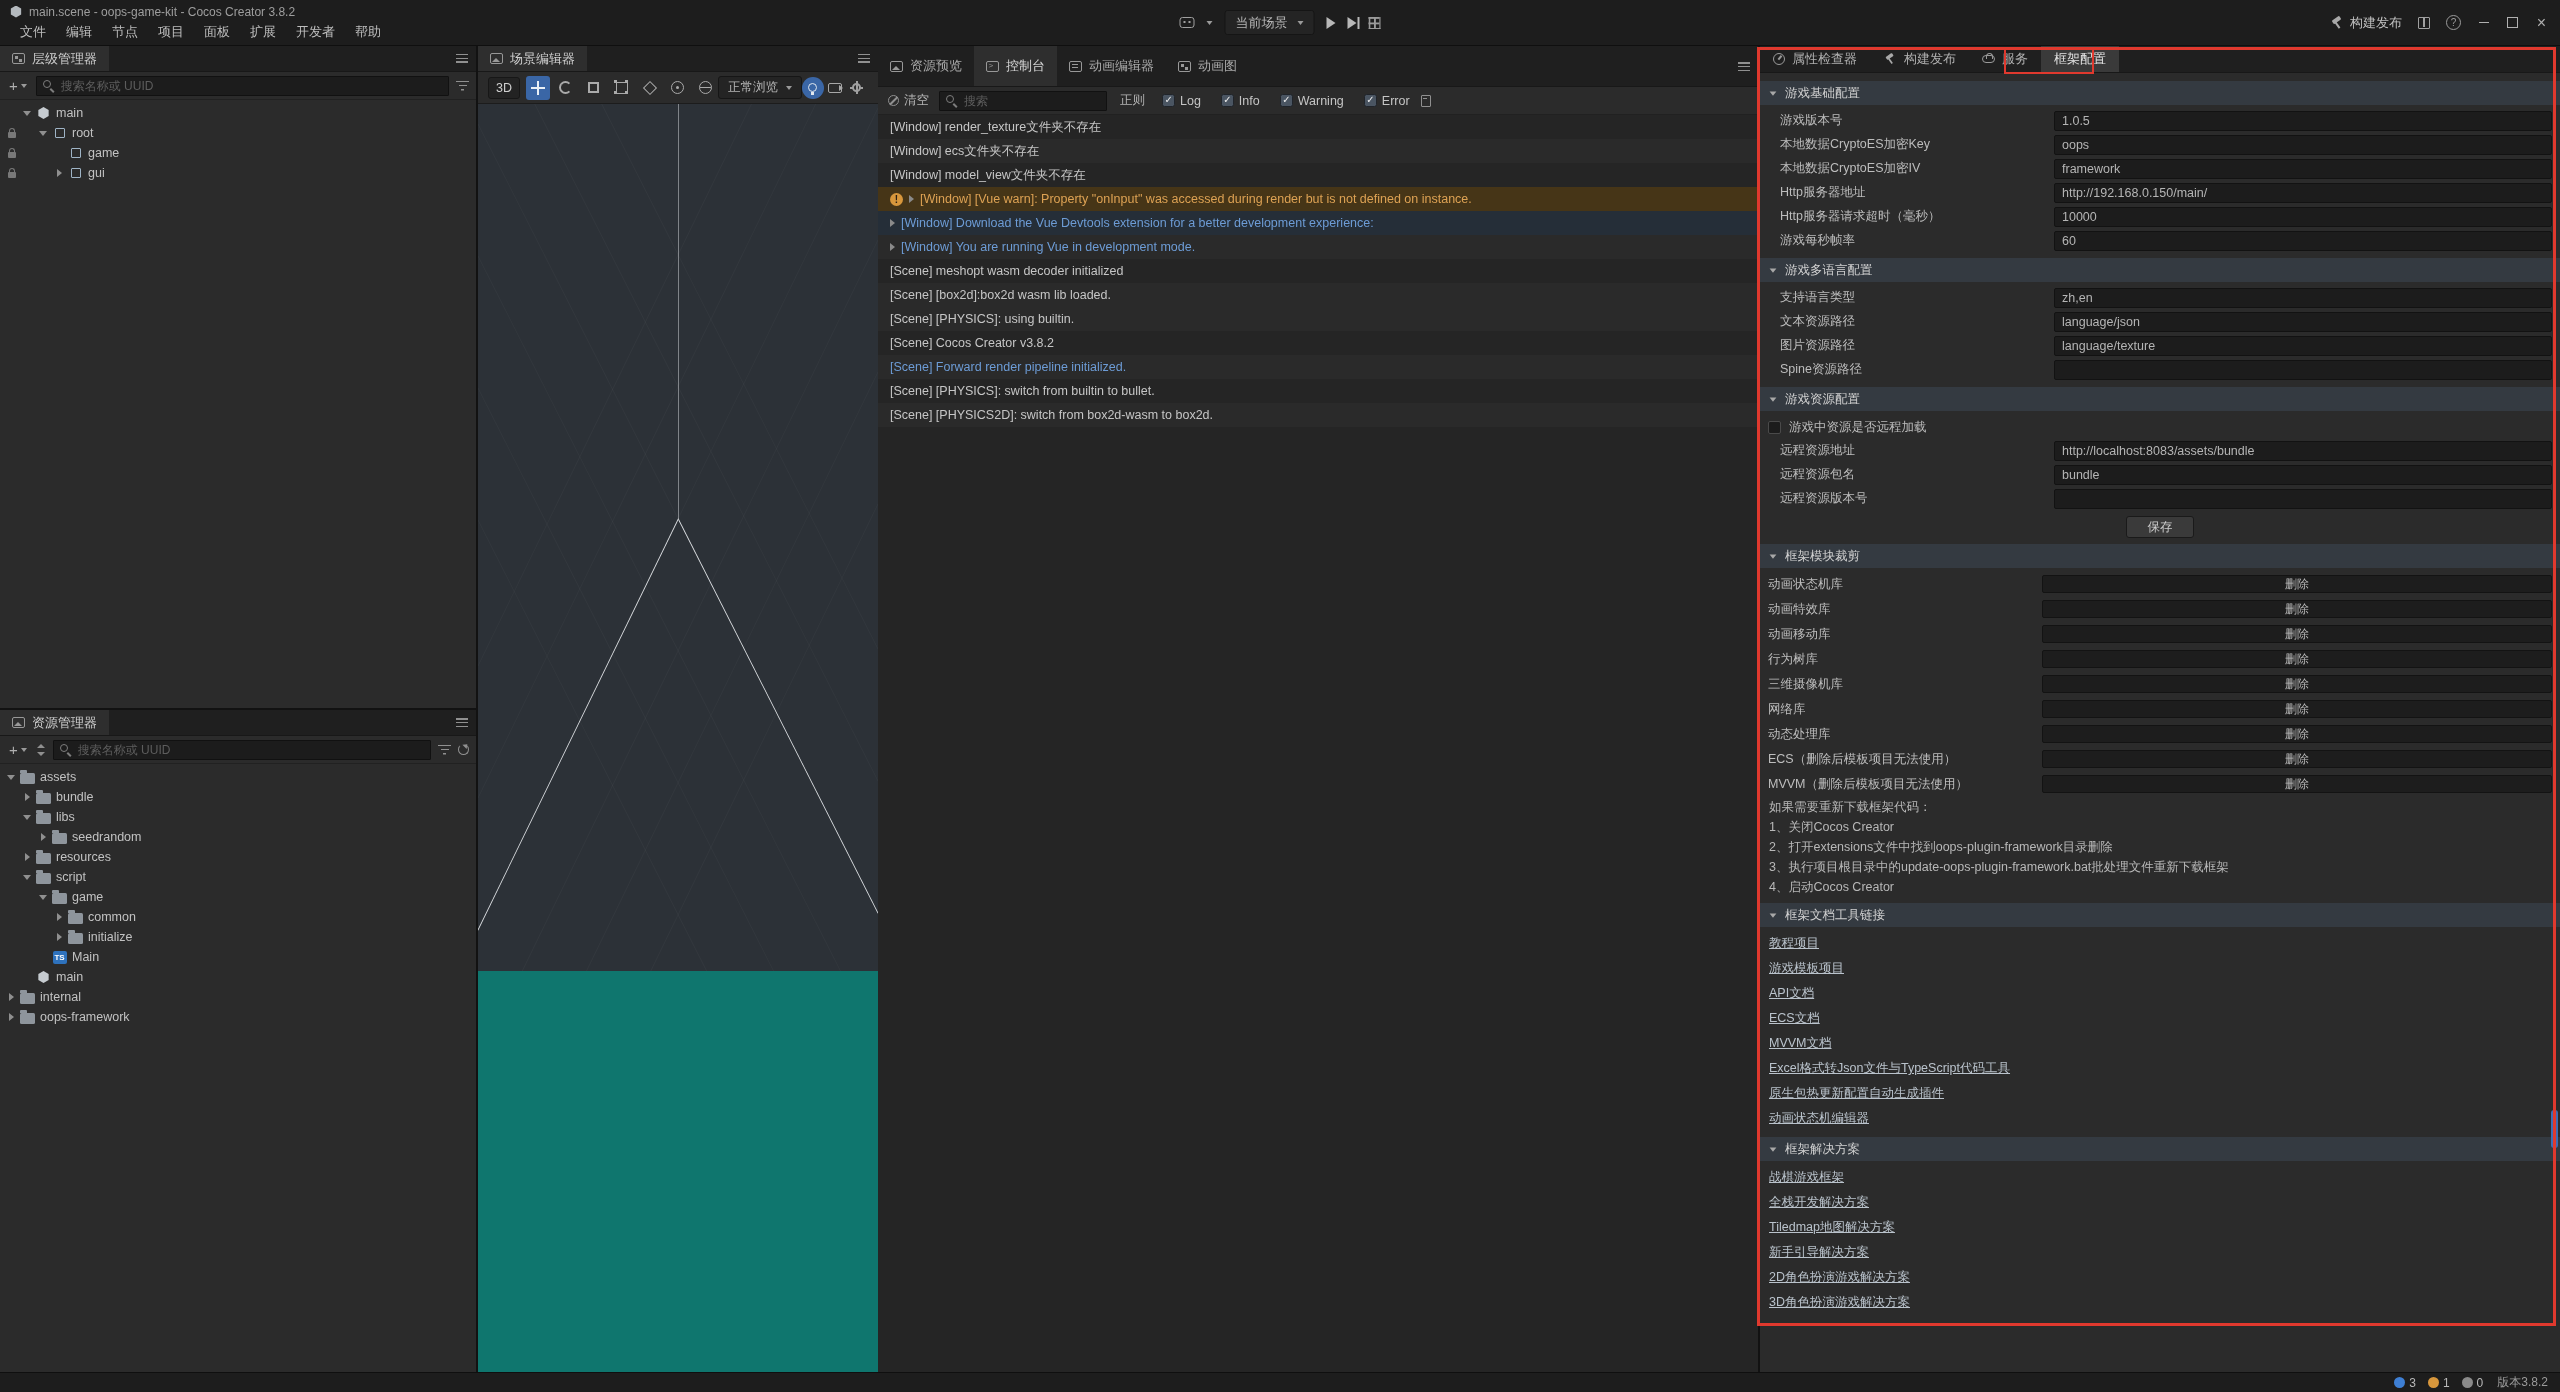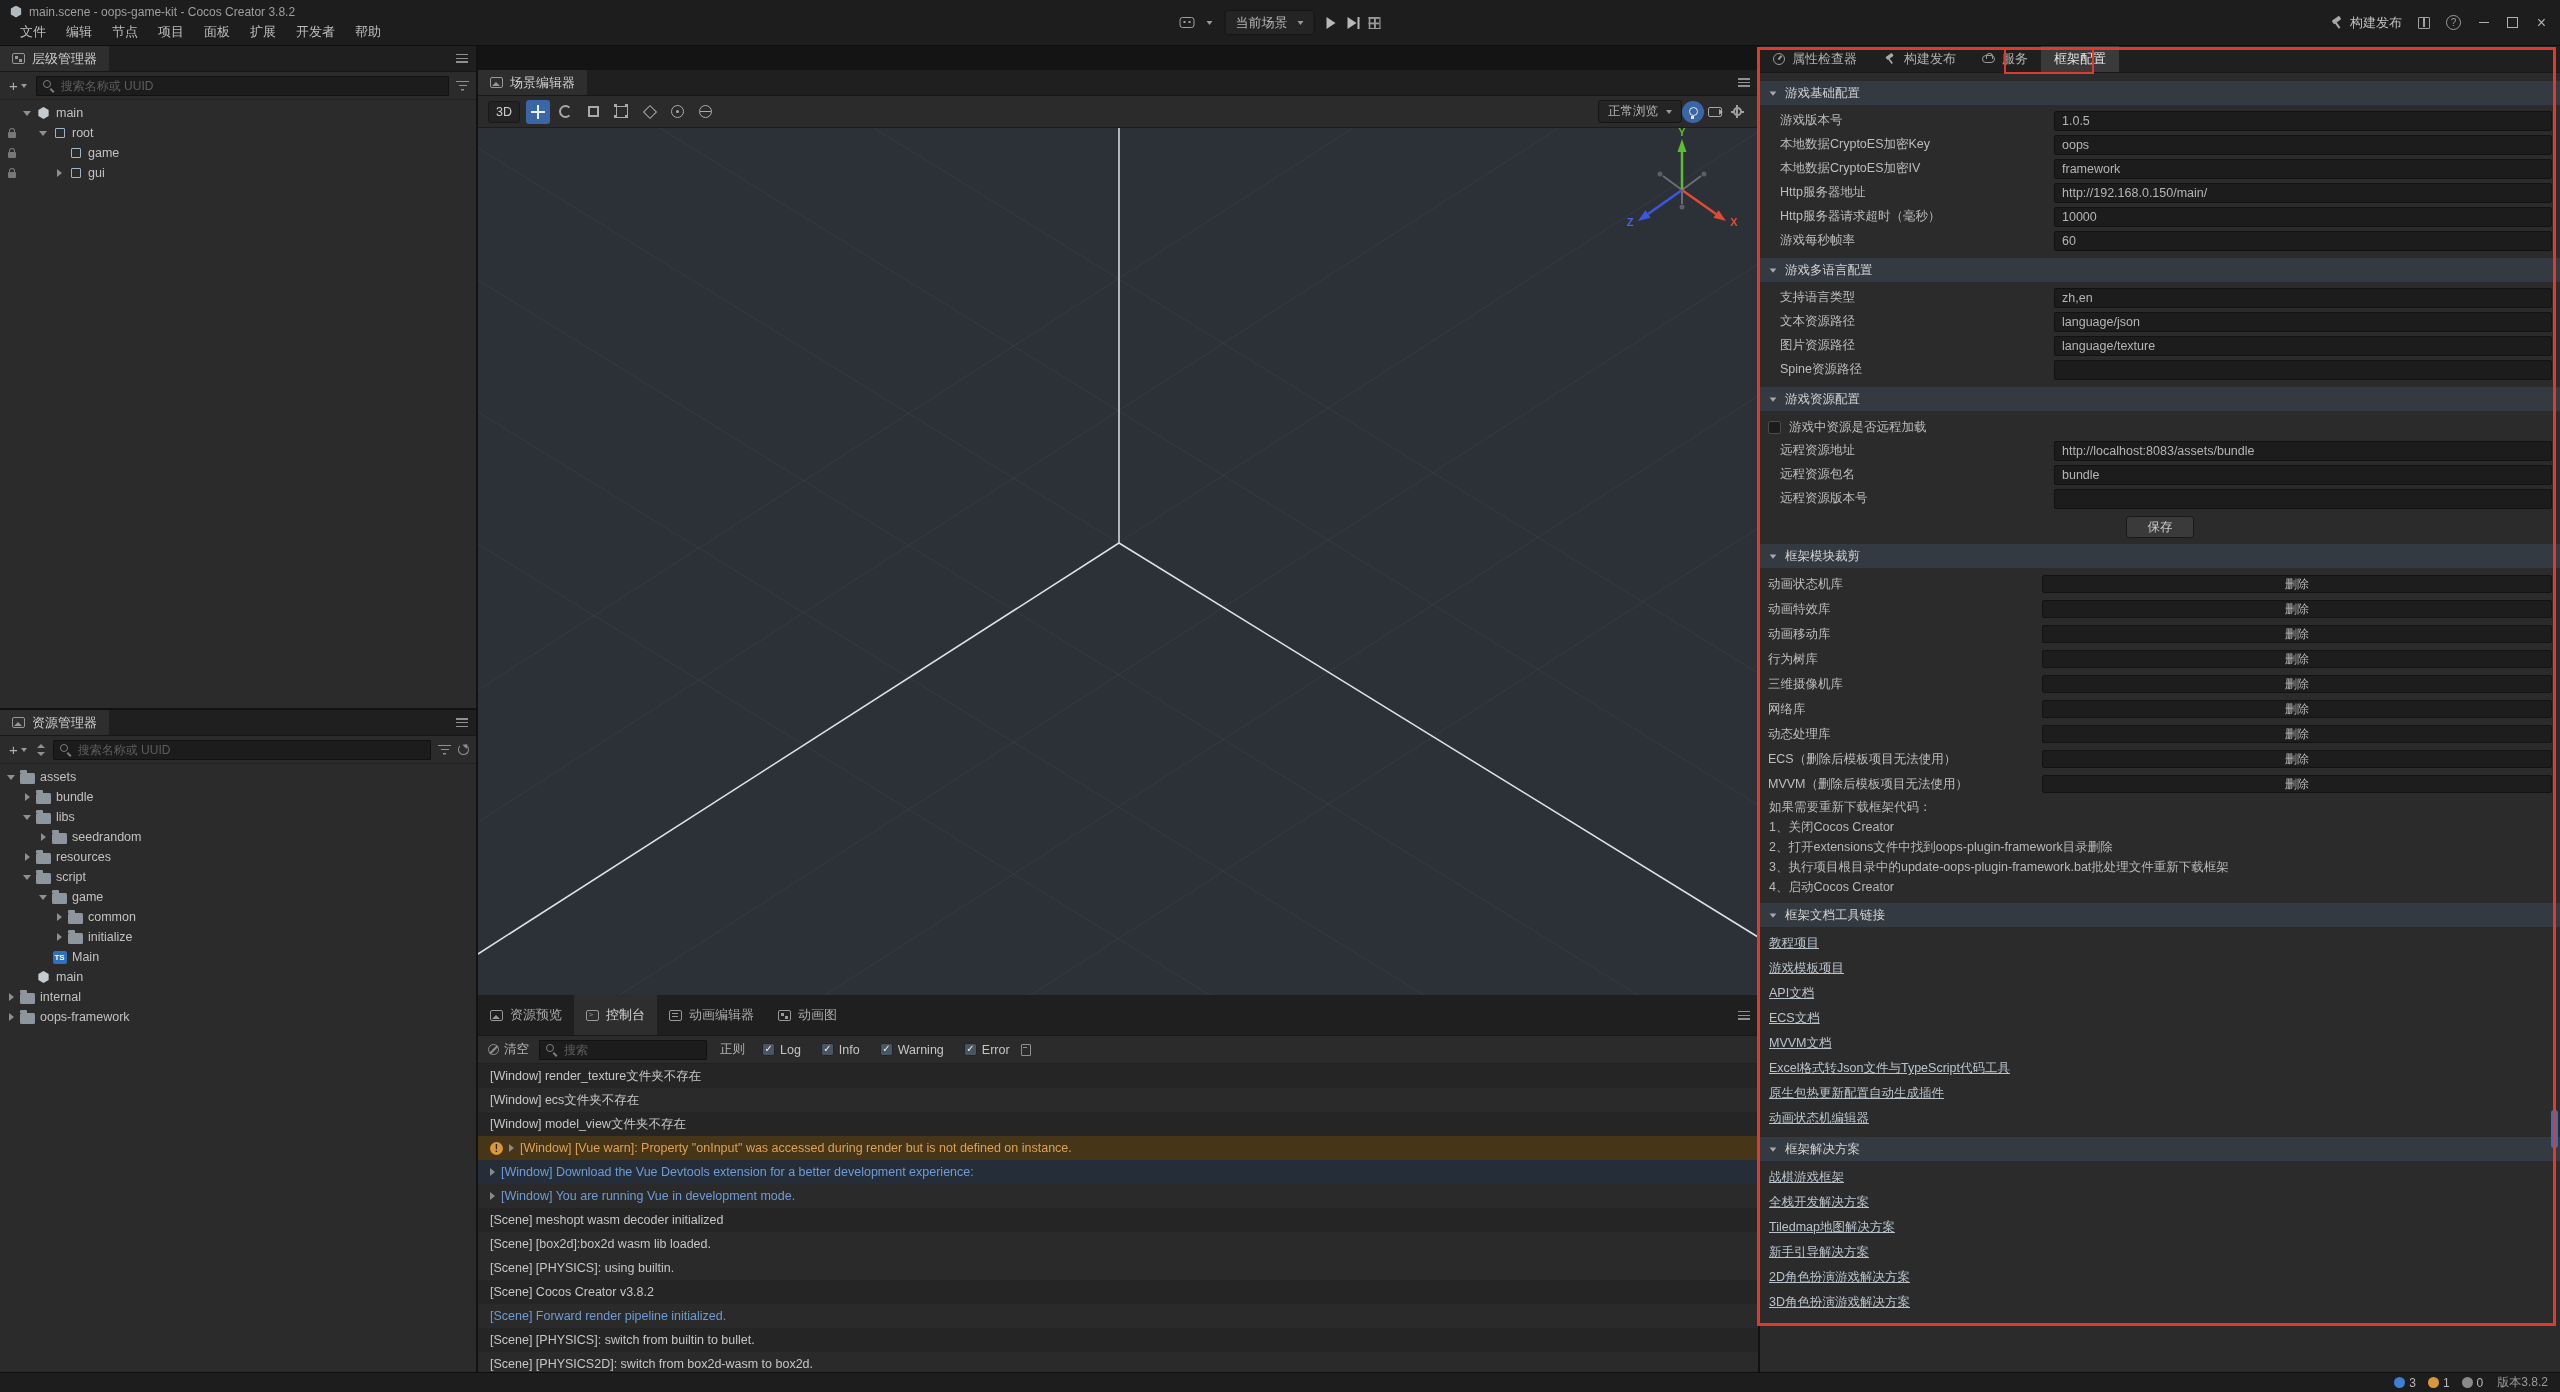--- a/index.html
+++ b/index.html
@@ -73,21 +73,21 @@
   .ico-folder::before{content:"";position:absolute;top:-3px;left:0;width:7px;height:3px;background:#8e959c;border-radius:1px 1px 0 0;}
   .ico-scene{width:12px;height:12px;background:#c6cbd0;clip-path:polygon(50% 0,93% 25%,93% 75%,50% 100%,7% 75%,7% 25%);}
   .ico-node{width:10px;height:10px;border:1.5px solid #9fb4c6;border-radius:1px;}
   .ico-ts{width:14px;height:13px;background:#2e72bd;border-radius:2px;color:#fff;font-size:8px;font-weight:bold;display:flex;align-items:center;justify-content:center;}
   .ico-lock{width:8px;height:6px;background:#787878;border-radius:1px;position:relative;margin-top:4px;}
   .ico-lock::before{content:"";position:absolute;left:1px;top:-4px;width:4px;height:4px;border:1.5px solid #787878;border-bottom:none;border-radius:3px 3px 0 0;}
 
   
   .main{position:absolute;top:46px;left:0;width:2560px;height:1326px;display:flex;}
   .left-col{width:478px;display:flex;flex-direction:column;border-right:2px solid #121212;background:#2b2b2b;}
-  .center-col{flex:1;min-width:0;display:flex;flex-direction:column;border-right:2px solid #121212;background:#0f766e;margin-top:24px;}
+  .center-col{flex:1;min-width:0;display:flex;border-right:2px solid #121212;background:#0f766e;}
   .right-col{width:800px;display:flex;flex-direction:column;background:#2b2b2b;position:relative;}
 
   .panel-header{height:26px;background:#1f1f1f;display:flex;align-items:stretch;border-bottom:1px solid #181818;flex:none;}
   .panel-tab{display:flex;align-items:center;gap:7px;padding:0 12px;background:#2e2e2e;font-size:13px;color:#cfcfcf;}
   .panel-menu{width:28px;display:flex;align-items:center;justify-content:center;}
   .ph-box{width:13px;height:11px;border:1.5px solid #989898;border-radius:2px;position:relative;flex:none;}
   .ph-box.image::after{content:"";position:absolute;left:1px;bottom:1px;border-left:4px solid transparent;border-right:4px solid transparent;border-bottom:4px solid #989898;}
   .ph-box.term::after{content:">";position:absolute;left:1.5px;top:-1px;font-size:8px;color:#989898;}
   .ph-box.clap::after{content:"";position:absolute;left:2px;top:2px;width:6px;height:1.5px;background:#989898;box-shadow:0 3px 0 #989898;}
   .ph-box.graph::after{content:"";position:absolute;left:2px;top:2px;width:3px;height:3px;background:#989898;box-shadow:4px 3px 0 #989898;}

